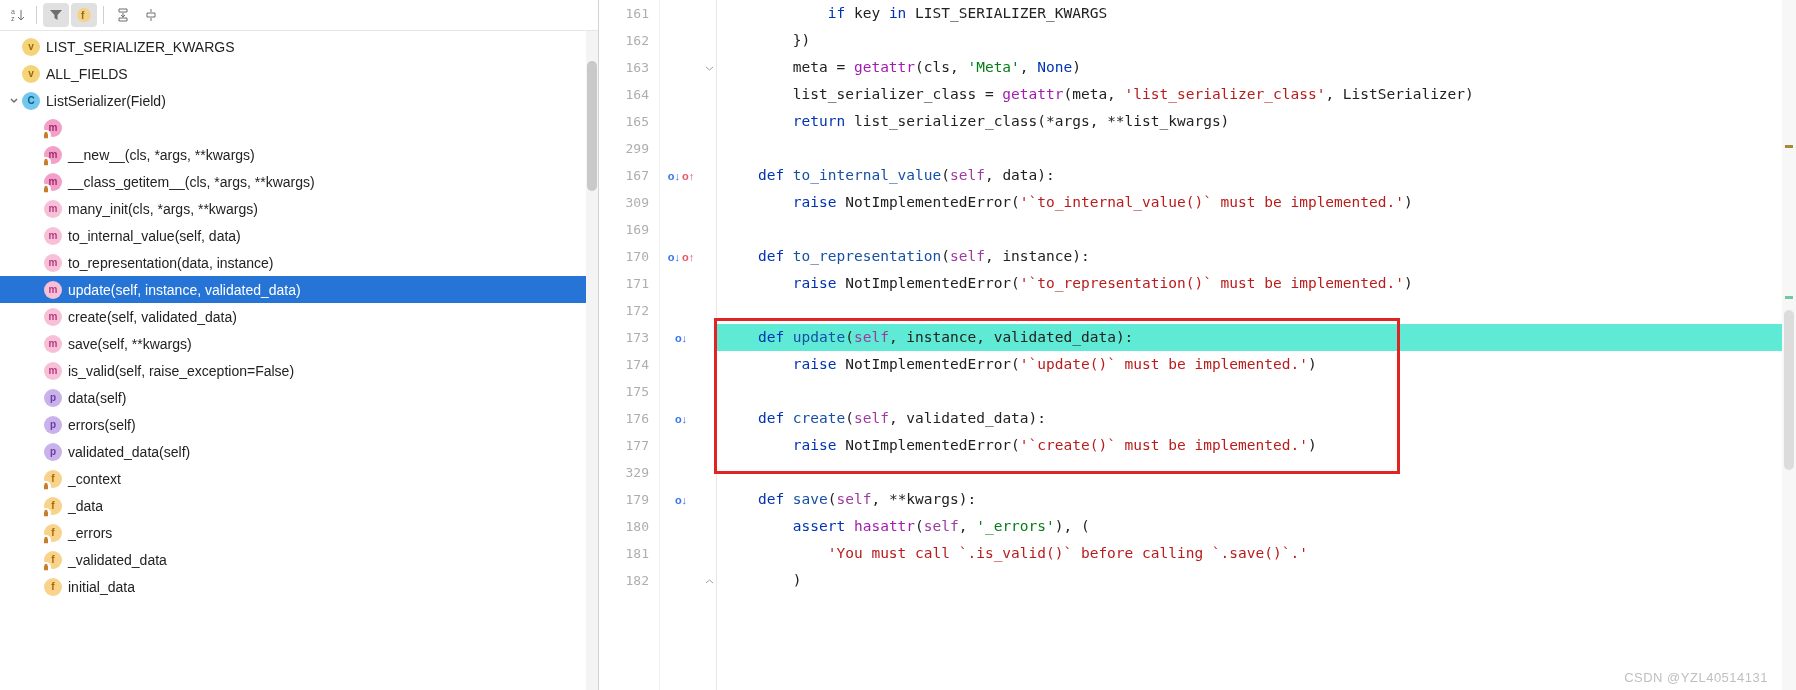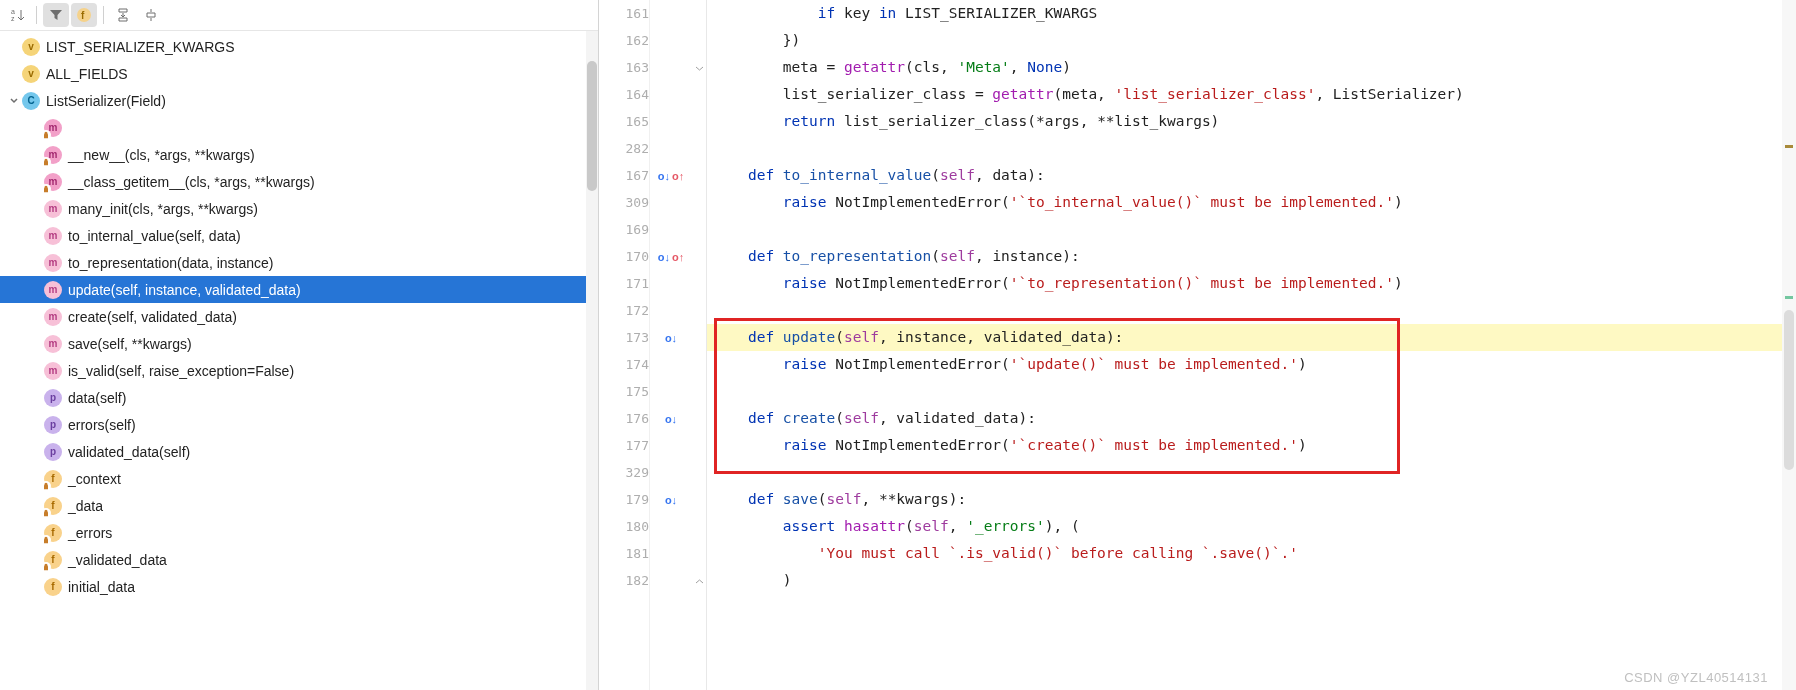--- a/index.html
+++ b/index.html
@@ -24,32 +24,32 @@
   .b-c{background:#74c7ec;color:#04638f}
   .b-m{background:#f2a0c8;color:#a3286f}
   .b-m2{background:#f7c0d7;color:#b43c82}
   .b-p{background:#c9b2ec;color:#6b3fa0}
   .b-f{background:#f9d28b;color:#a86a00}
   .lock{position:absolute;bottom:-3px;left:-3px;width:10px;height:10px;border-radius:50%;background:#fff;display:flex;align-items:center;justify-content:center}
   .lock svg{width:8px;height:8px;fill:#c77d2a}
   .txt{white-space:nowrap;font-size:14px}
   
   .editor{flex:1;display:flex;min-width:0;position:relative}
-  .gutter{width:50px;flex:none;background:#fff;text-align:right;color:#aeaeae;font-family:Consolas,monospace;font-size:13px;border-right:1px solid #f0f0f0}
+  .gutter{width:50px;flex:none;background:#fff;text-align:right;color:#aeaeae;padding-right:10px;font-family:Consolas,monospace;font-size:13px;border-right:1px solid #f0f0f0}
   .gline{height:27px;line-height:27px}
   .marks{width:42px;flex:none;display:flex;flex-direction:column}
   .mline{height:27px;display:flex;align-items:center;justify-content:center;gap:2px}
   .mdn{color:#3574f0;font-size:11px;font-weight:700}
   .mup{color:#e55765;font-size:11px;font-weight:700}
   .fold{width:14px;flex:none;border-right:1px solid #e8e8e8;position:relative}
   .fn{position:absolute;left:1px;width:12px;height:12px;display:flex;align-items:center;justify-content:center;color:#a0a0a0}
   .fn svg{width:9px;height:9px}
   .code{flex:1;font-family:Consolas,monospace;font-size:14.5px;position:relative;white-space:pre;min-width:0}
   .cline{height:27px;line-height:27px;padding-left:6px}
-  .cline.hl{background:#fef9c3}
+  .cline.hl{background:#5eead4}
   .kw{color:#0033b3}
   .fn2{color:#a21caf}
   .self{color:#9e3b9e}
   .str{color:#067d17}
   .str2{color:#b91c1c}
   .nm{color:#1750a6}
   .redbox{position:absolute;border:3px solid #e02424;pointer-events:none}
   .watermark{position:absolute;bottom:5px;right:28px;color:#c0c0c0;font-size:13px;pointer-events:none;letter-spacing:.5px}
   .rscroll{position:absolute;right:0;top:0;width:14px;height:100%;background:#f7f7f7}
   .rthumb{position:absolute;right:2px;top:310px;width:10px;height:160px;background:#dcdcdc;border-radius:5px}
@@ -239,21 +239,21 @@
       </div>
   </div>
 
   <div class="editor">
     <div class="gutter" id="gutter">
         <div class="gline">161</div>
         <div class="gline">162</div>
         <div class="gline">163</div>
         <div class="gline">164</div>
         <div class="gline">165</div>
-        <div class="gline">282</div>
+        <div class="gline">299</div>
         <div class="gline">167</div>
         <div class="gline">309</div>
         <div class="gline">169</div>
         <div class="gline">170</div>
         <div class="gline">171</div>
         <div class="gline">172</div>
         <div class="gline">173</div>
         <div class="gline">174</div>
         <div class="gline">175</div>
         <div class="gline">176</div>

